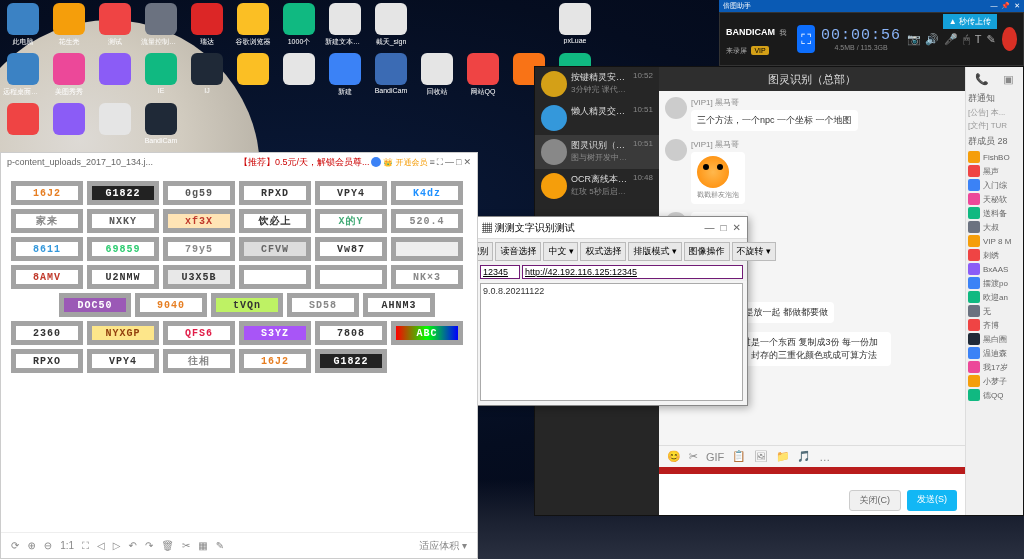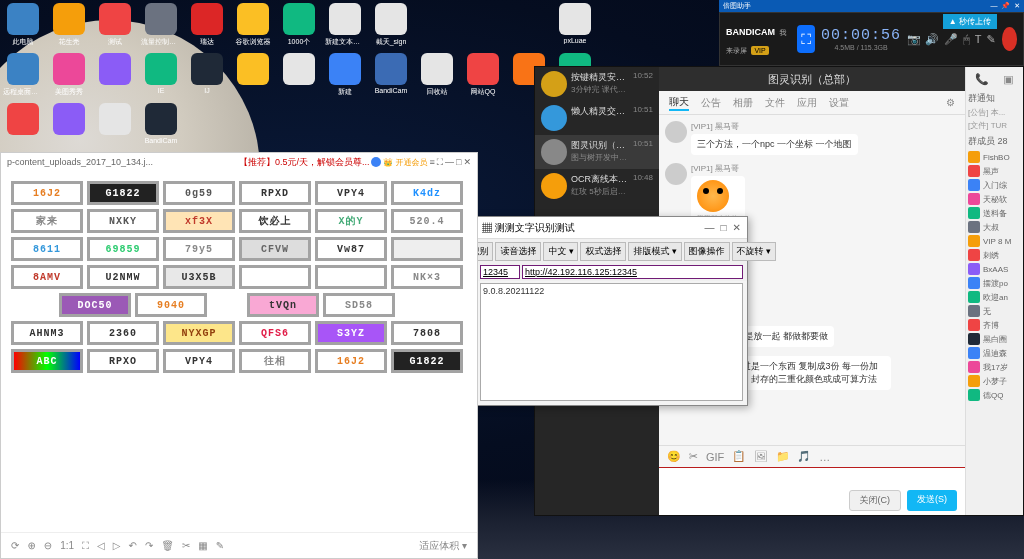--- a/index.html
+++ b/index.html
@@ -14,21 +14,21 @@
 .desktop-icon { width: 40px; margin: 3px; text-align: center; cursor: pointer; }
 .desktop-icon .ico { width: 32px; height: 32px; margin: 0 auto; border-radius: 6px; display: flex; align-items: center; justify-content: center; font-size: 16px; color: #fff; }
 .desktop-icon .lbl { font-size: 7px; color: #fff; margin-top: 2px; white-space: nowrap; overflow: hidden; text-overflow: ellipsis; }
 
 
 .viewer { position: absolute; left: 0; top: 152px; width: 478px; height: 407px; background: #fff; border: 1px solid #ccc; display: flex; flex-direction: column; }
 .viewer-title { height: 18px; font-size: 9px; color: #666; padding: 2px 6px; overflow: hidden; white-space: nowrap; display: flex; justify-content: space-between; align-items: center; }
 .viewer-title .right-ctrls { display: flex; gap: 2px; align-items: center; }
 .dot { width: 10px; height: 10px; border-radius: 50%; display: inline-block; }
 .viewer-body { flex: 1; padding: 10px; display: flex; flex-wrap: wrap; gap: 4px; align-content: flex-start; overflow: hidden; background: #fff; }
-.captcha { width: 72px; height: 24px; display: flex; align-items: center; justify-content: center; font-size: 10px; font-weight: bold; font-family: 'Courier New', monospace; letter-spacing: 1px; border: 3px solid #a3a3a3; }
+.captcha { width: 72px; height: 24px; display: flex; align-items: center; justify-content: center; font-size: 10px; font-weight: bold; font-family: 'Courier New', monospace; letter-spacing: 1px; border: 5px solid #a3a3a3; }
 .viewer-foot { height: 26px; border-top: 1px solid #eee; display: flex; align-items: center; gap: 8px; padding: 0 10px; font-size: 10px; color: #888; justify-content: space-between; }
 .foot-left { display: flex; gap: 8px; }
 .foot-right { display: flex; gap: 8px; }
 
 
 .ocr { position: absolute; left: 475px; top: 216px; width: 273px; height: 190px; background: #f4f4f4; border: 1px solid #888; display: flex; flex-direction: column; box-shadow: 2px 2px 8px rgba(0,0,0,0.3); }
 .ocr-title { height: 22px; background: #fff; border-bottom: 1px solid #ddd; display: flex; align-items: center; padding: 0 6px; font-size: 10px; justify-content: space-between; }
 .ocr-title .win-ctrls { display: flex; gap: 6px; font-size: 10px; color: #666; }
 .ocr-toolbar { height: 24px; display: flex; align-items: center; gap: 2px; padding: 2px 4px; background: #f0f0f0; justify-content: center; }
 .ocr-btn { font-size: 9px; padding: 2px 4px; background: #e8e8e8; border: 1px solid #bbb; cursor: pointer; white-space: nowrap; }
@@ -56,21 +56,21 @@
 .qq-tabs { height: 24px; display: flex; gap: 12px; padding: 0 10px; font-size: 10px; color: #888; align-items: center; border-bottom: 1px solid #ddd; }
 .qq-tabs span { cursor: pointer; }
 .qq-tabs .active { color: #333; border-bottom: 2px solid #12b7f5; }
 .qq-messages { flex: 1; padding: 6px; overflow: hidden; font-size: 9px; }
 .msg { margin-bottom: 8px; display: flex; gap: 4px; }
 .msg-avatar { width: 22px; height: 22px; border-radius: 50%; background: #ccc; flex-shrink: 0; }
 .msg-content { flex: 1; }
 .msg-name { font-size: 8px; color: #888; margin-bottom: 2px; }
 .msg-bubble { background: #fff; border-radius: 4px; padding: 4px 6px; display: inline-block; color: #333; max-width: 200px; word-break: break-all; }
 .qq-input-bar { height: 22px; display: flex; align-items: center; gap: 8px; padding: 0 8px; font-size: 11px; color: #888; border-top: 1px solid #ddd; }
-.qq-input-area { height: 48px; border-top: 1px solid #b91c1c; background: #fff; display: flex; flex-direction: column; }
+.qq-input-area { height: 48px; border-top: 7px solid #b91c1c; background: #fff; display: flex; flex-direction: column; }
 .qq-send-row { display: flex; justify-content: flex-end; gap: 6px; padding: 4px 8px; margin-top: auto; }
 .qq-send-btn { font-size: 9px; padding: 3px 10px; border-radius: 3px; cursor: pointer; }
 .qq-close-btn { background: #f0f0f0; border: 1px solid #ccc; color: #666; }
 .qq-send-main { background: #12b7f5; color: #fff; }
 
 .qq-right { width: 58px; background: #f0f0f0; border-left: 1px solid #ddd; padding: 4px 2px; font-size: 8px; color: #666; overflow: hidden; }
 .qq-right-hdr { display: flex; justify-content: space-around; padding: 2px 0; font-size: 11px; color: #888; }
 .qq-right-title { font-size: 9px; color: #666; margin: 4px 0 2px; }
 .qq-right-sub { font-size: 8px; color: #999; margin-bottom: 2px; }
 .member { display: flex; align-items: center; gap: 3px; padding: 1px 0; cursor: pointer; }
@@ -290,29 +290,20 @@
     <div class="qq-conv-text">
             <div class="qq-conv-name">OCR离线本地文字识</div>
             <div class="qq-conv-msg">红玫 5秒后启动复制成...</div>
           </div>
     <div class="qq-conv-time">10:48</div>
         </div>
       </div>
   </div>
   <div class="qq-mid">
     <div class="qq-header">图灵识别（总部）</div>
-    <div class="qq-tabs" id="qq-tabs">
-        <span class="active">聊天</span>
-        <span>公告</span>
-        <span>相册</span>
-        <span>文件</span>
-        <span>应用</span>
-        <span>设置</span>
-        <span style="margin-left: auto;">⚙</span>
-      </div>
     <div class="qq-messages" id="qq-msgs">
         <div class="msg">
           <div class="msg-avatar"></div>
     <div class="msg-content"><div class="msg-name">[VIP1] 黑马哥</div><div class="msg-bubble">三个方法，一个npc 一个坐标 一个地图</div></div>
         </div>
         <div class="msg">
           <div class="msg-avatar"></div>
     <div class="msg-content"><div class="msg-name">[VIP1] 黑马哥</div><div class="msg-bubble"><div style="width:32px;height:32px;background:radial-gradient(circle,#ffb84d,#ff8800);border-radius:50%;position:relative">
                 <div style="position:absolute;left:6px;top:8px;width:6px;height:6px;background:#000;border-radius:50%"></div>
                 <div style="position:absolute;right:6px;top:8px;width:6px;height:6px;background:#000;border-radius:50%"></div>
@@ -502,21 +493,21 @@
       <div class="captcha" style="background: rgb(255, 255, 255); color: rgb(51, 51, 51);">Vw87</div>
       <div class="captcha" style="background: rgb(238, 238, 238); color: rgb(51, 51, 51);"></div>
       <div class="captcha" style="background: rgb(255, 255, 255); color: rgb(192, 57, 43);">8AMV</div>
       <div class="captcha" style="background: rgb(255, 255, 255); color: rgb(51, 51, 51);">U2NMW</div>
       <div class="captcha" style="background: rgb(232, 232, 232); color: rgb(51, 51, 51);">U3X5B</div>
       <div class="captcha" style="background: rgb(255, 255, 255); color: rgb(51, 51, 51);"></div>
       <div class="captcha" style="background: rgb(255, 255, 255); color: rgb(51, 51, 51);"></div>
       <div class="captcha" style="background: rgb(255, 255, 255); color: rgb(136, 136, 136);">NK×3</div>
       <div class="captcha" style="background: rgb(155, 89, 182); color: rgb(255, 255, 255); margin-left: 48px;">DOC50</div>
       <div class="captcha" style="background: rgb(255, 255, 255); color: rgb(230, 126, 34);">9040</div>
-      <div class="captcha" style="background: #f9a8d4; color: rgb(51, 51, 51); margin-left: 36px;">tVQn</div>
+      <div class="captcha" style="background: #bef264; color: rgb(51, 51, 51);">tVQn</div>
       <div class="captcha" style="background: rgb(255, 255, 255); color: rgb(136, 136, 136);">SD58</div>
       <div class="captcha" style="background: rgb(255, 255, 255); color: rgb(51, 51, 51);">AHNM3</div>
       <div class="captcha" style="background: rgb(255, 255, 255); color: rgb(51, 51, 51);">2360</div>
       <div class="captcha" style="background: rgb(253, 230, 138); color: rgb(146, 64, 14);">NYXGP</div>
       <div class="captcha" style="background: rgb(255, 255, 255); color: rgb(225, 29, 72);">QFS6</div>
       <div class="captcha" style="background: rgb(168, 85, 247); color: rgb(255, 255, 255);">S3YZ</div>
       <div class="captcha" style="background: rgb(255, 255, 255); color: rgb(51, 51, 51);">7808</div>
       <div class="captcha" style="background: linear-gradient(90deg, rgb(255, 0, 0), rgb(0, 255, 0), rgb(0, 0, 255)); color: rgb(255, 255, 255);">ABC</div>
       <div class="captcha" style="background: rgb(255, 255, 255); color: rgb(51, 51, 51);">RPXO</div>
       <div class="captcha" style="background: rgb(255, 255, 255); color: rgb(51, 51, 51);">VPY4</div>

